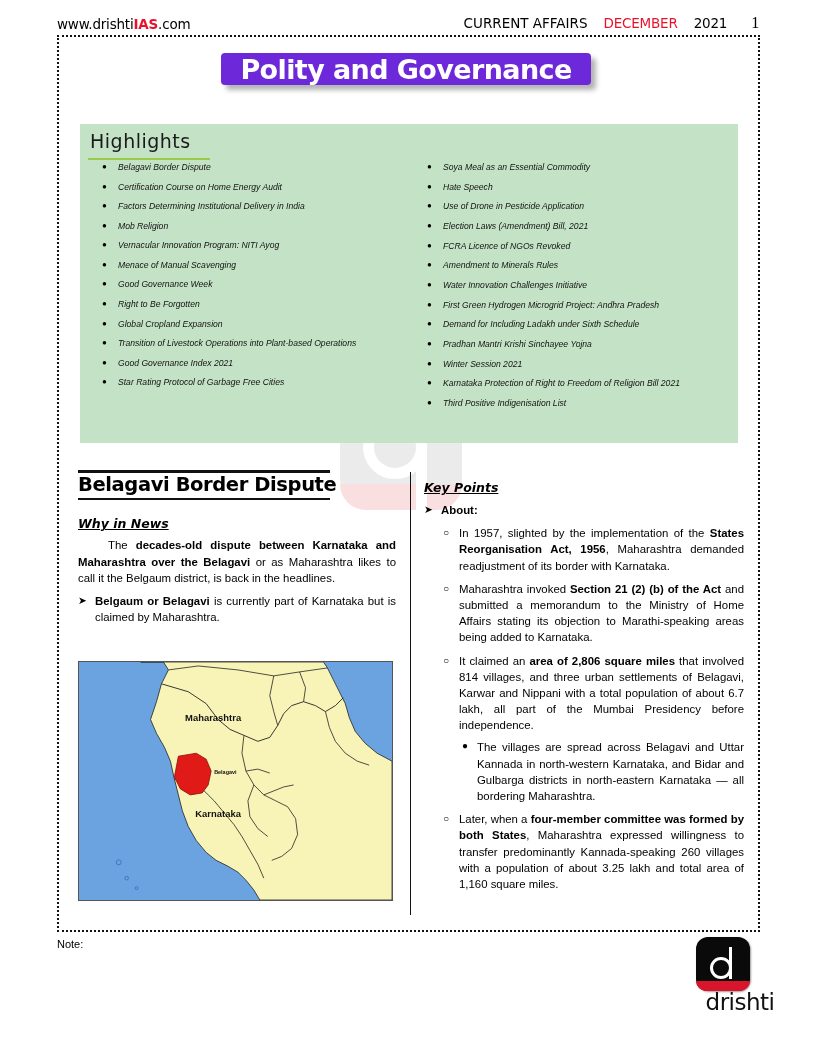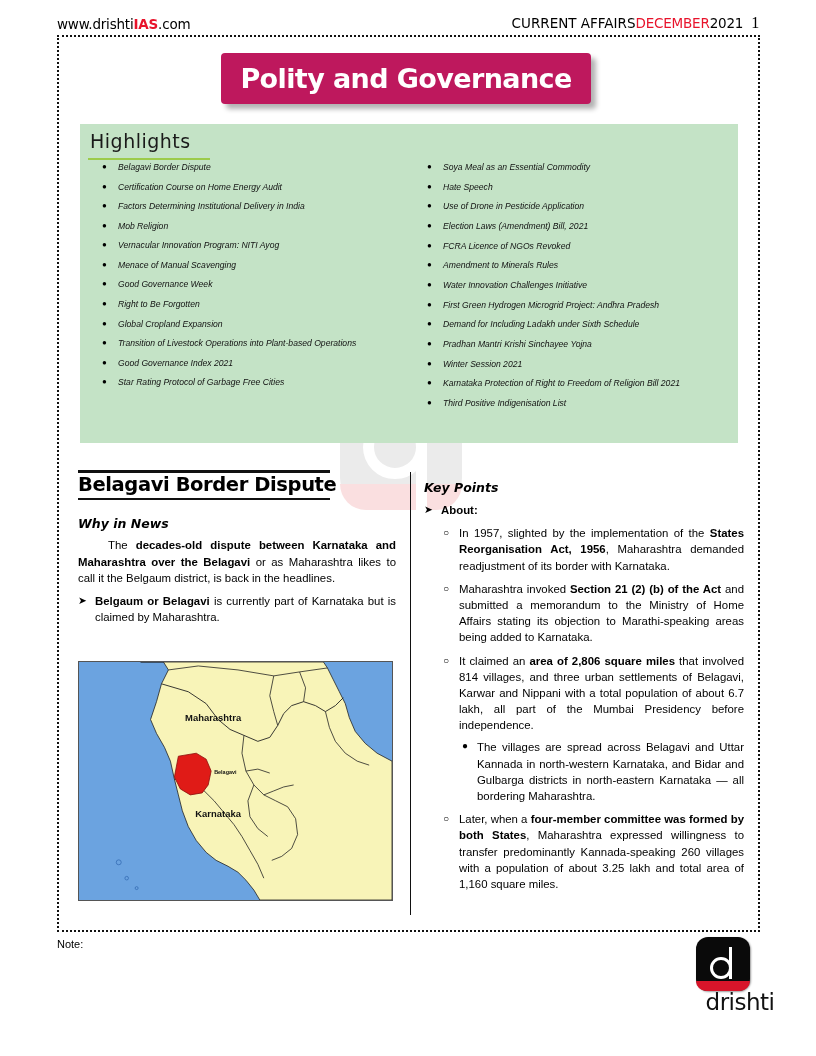--- a/index.html
+++ b/index.html
@@ -23,21 +23,21 @@
     display: flex;
     justify-content: space-between;
     align-items: flex-end;
     font-family: "DejaVu Sans", sans-serif;
     font-size: 13.5px;
     letter-spacing: -0.2px;
     color: #000;
   }
   .site-url { font-weight: 400; }
   .site-url .red { color: #e8132b; font-weight: 700; }
-  .ca-line { display: flex; align-items: baseline; gap: 0; }
+  .ca-line { display: flex; align-items: baseline; gap: 16px; }
   .ca-line .ca-label { letter-spacing: 0px; }
   .ca-line .ca-month { color: #e8132b; }
   .ca-line .ca-year { color: #000; }
   .page-num {
     font-size: 16px;
     margin-left: 8px;
     font-family: "Liberation Serif", serif;
   }
 
   
@@ -87,22 +87,22 @@
     width: 11px; height: 105px;
     background: #ffffff;
   }
 
   
   .title-banner {
     position: absolute;
     left: 221px;
     top: 53px;
     width: 370px;
-    height: 51px;
-    background: #be185d;
+    height: 32px;
+    background: #6d28d9;
     border-radius: 4px;
     box-shadow: 5px 5px 5px rgba(0,0,0,0.30);
     display: flex;
     align-items: center;
     justify-content: center;
     z-index: 3;
   }
   .title-banner .banner-text {
     color: #ffffff;
     font-family: "DejaVu Sans", sans-serif;
@@ -221,20 +221,21 @@
   }
 
   .sec-head {
     font-family: "DejaVu Sans", sans-serif;
     font-weight: bold;
     font-style: italic;
     font-size: 12.5px;
     color: #000;
     margin-top: 16px;
     margin-bottom: 6px;
+    text-decoration: underline;
   }
   .sec-head.keypoints { margin-top: 0; margin-bottom: 7px; }
 
   .para {
     font-family: "Liberation Sans", sans-serif;
     font-size: 11.4px;
     line-height: 1.42;
     color: #000;
     text-align: justify;
     text-indent: 30px;

